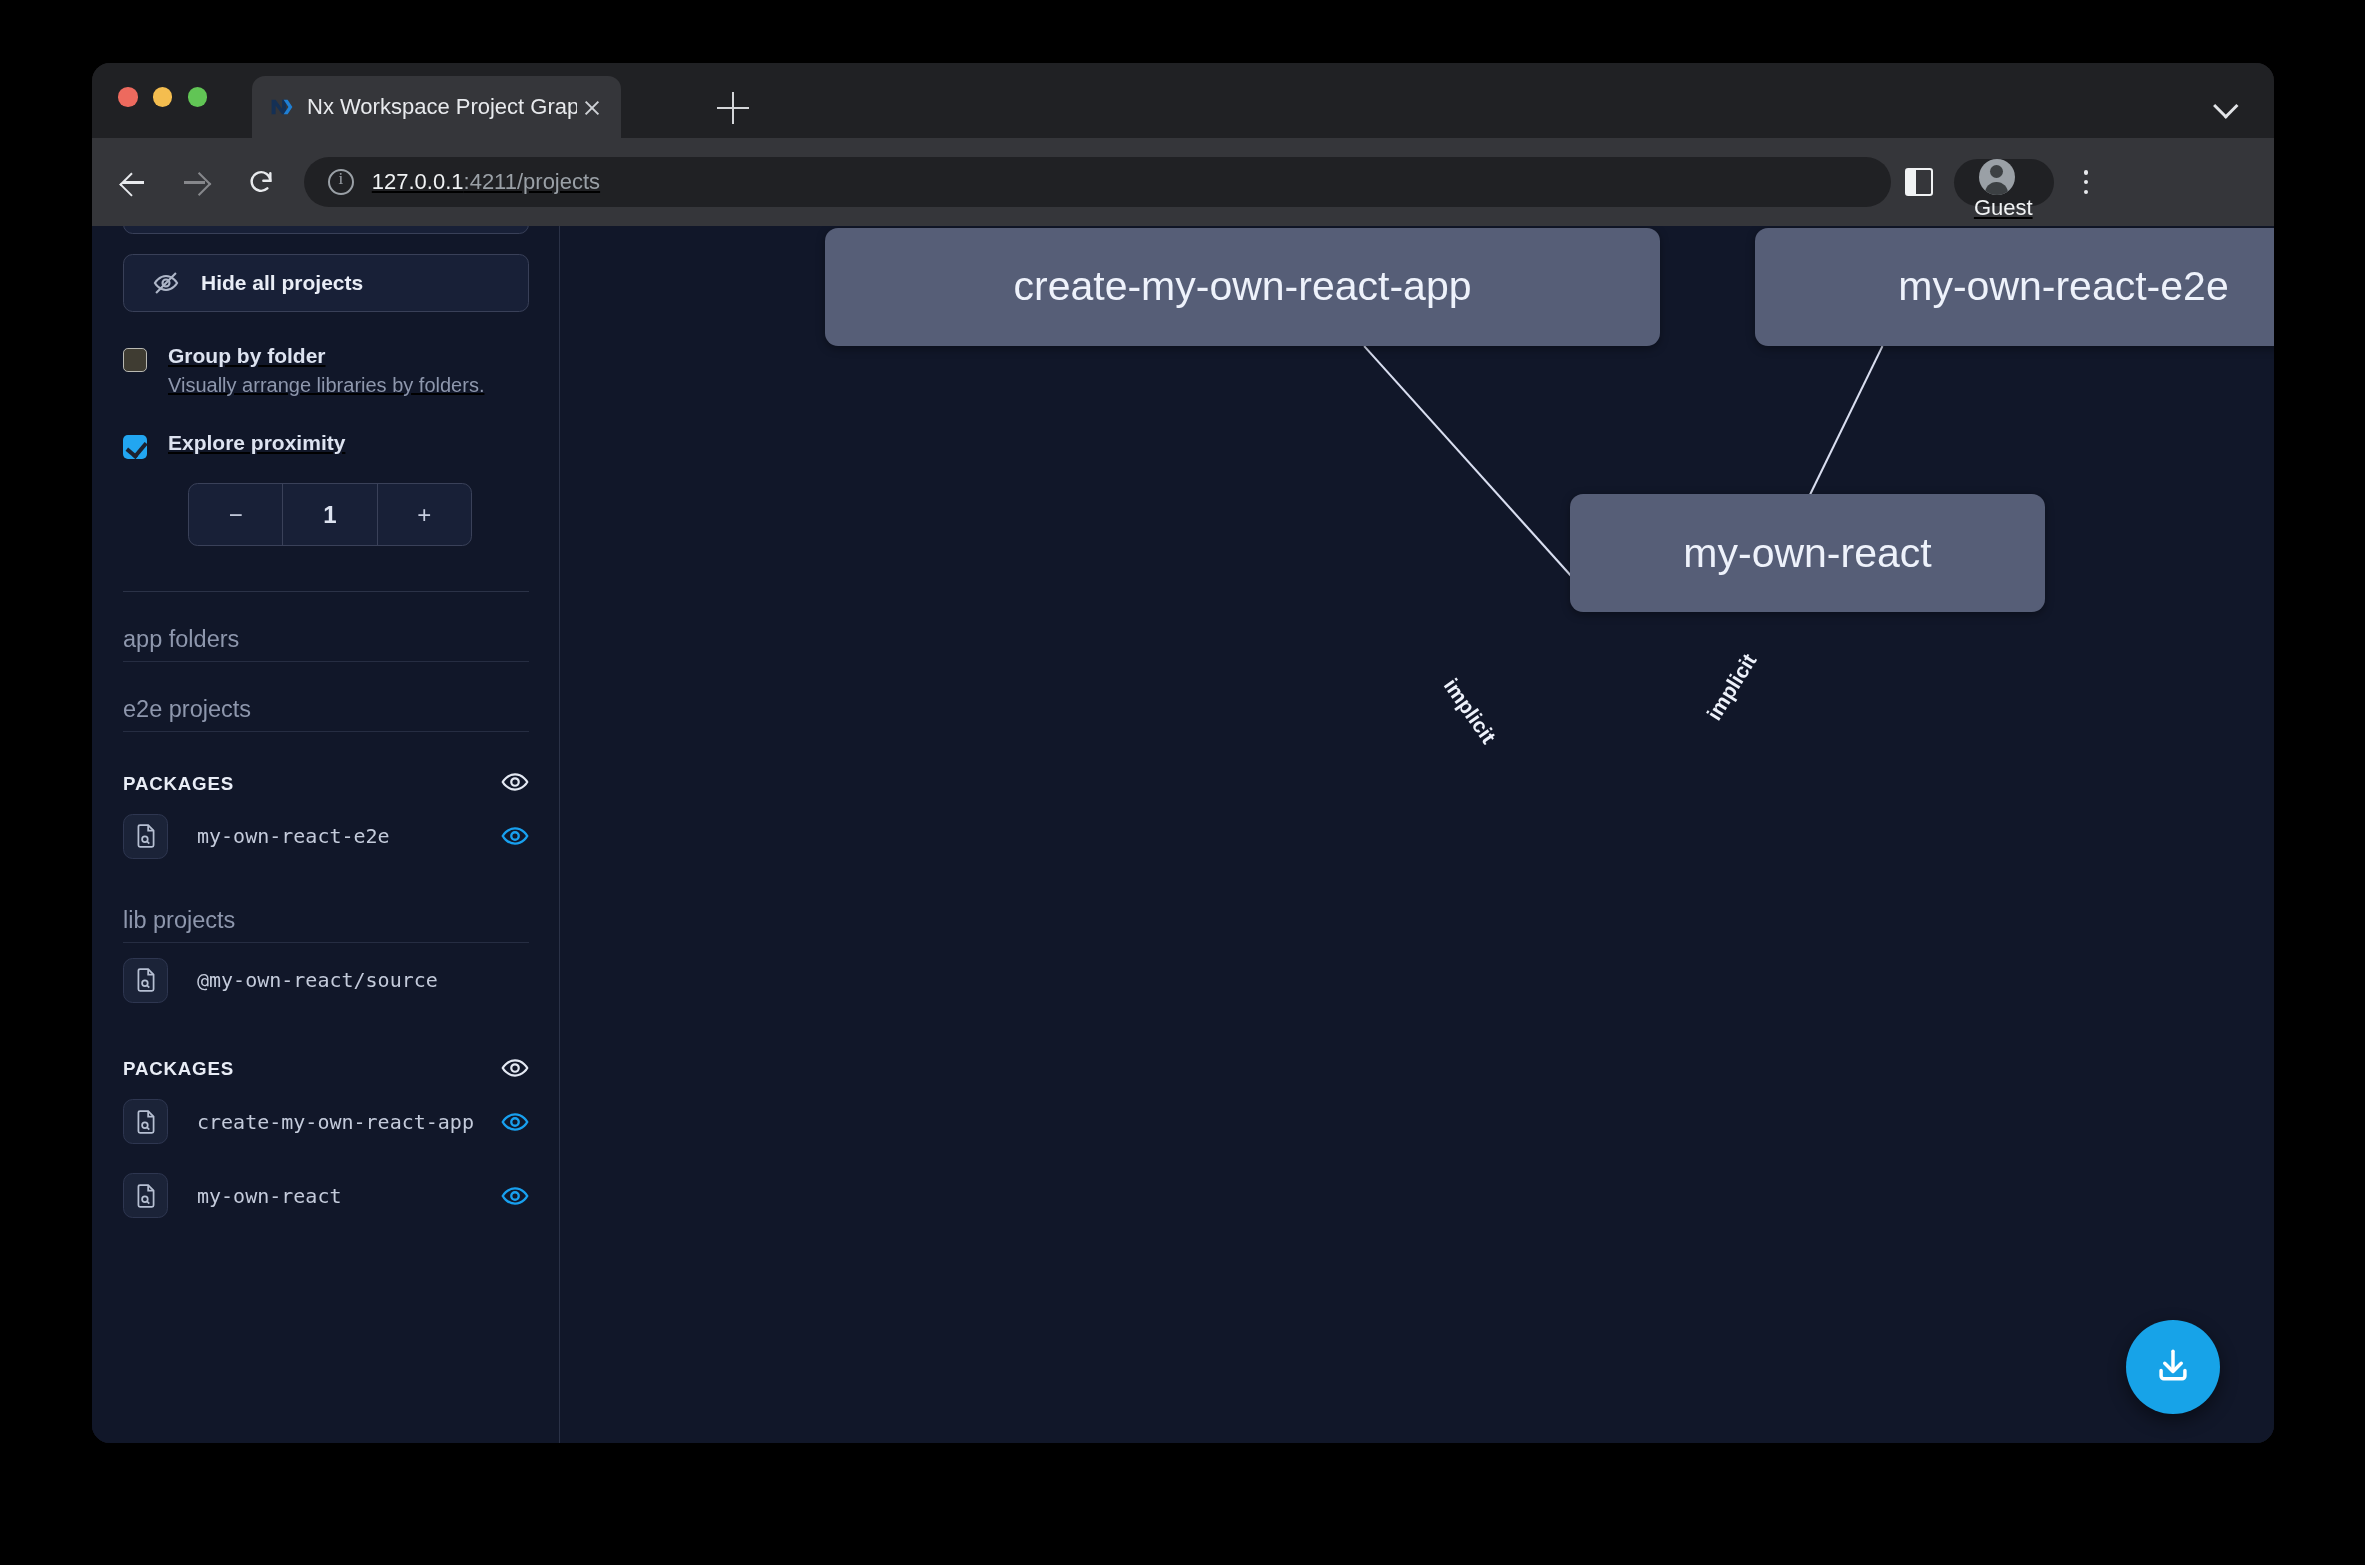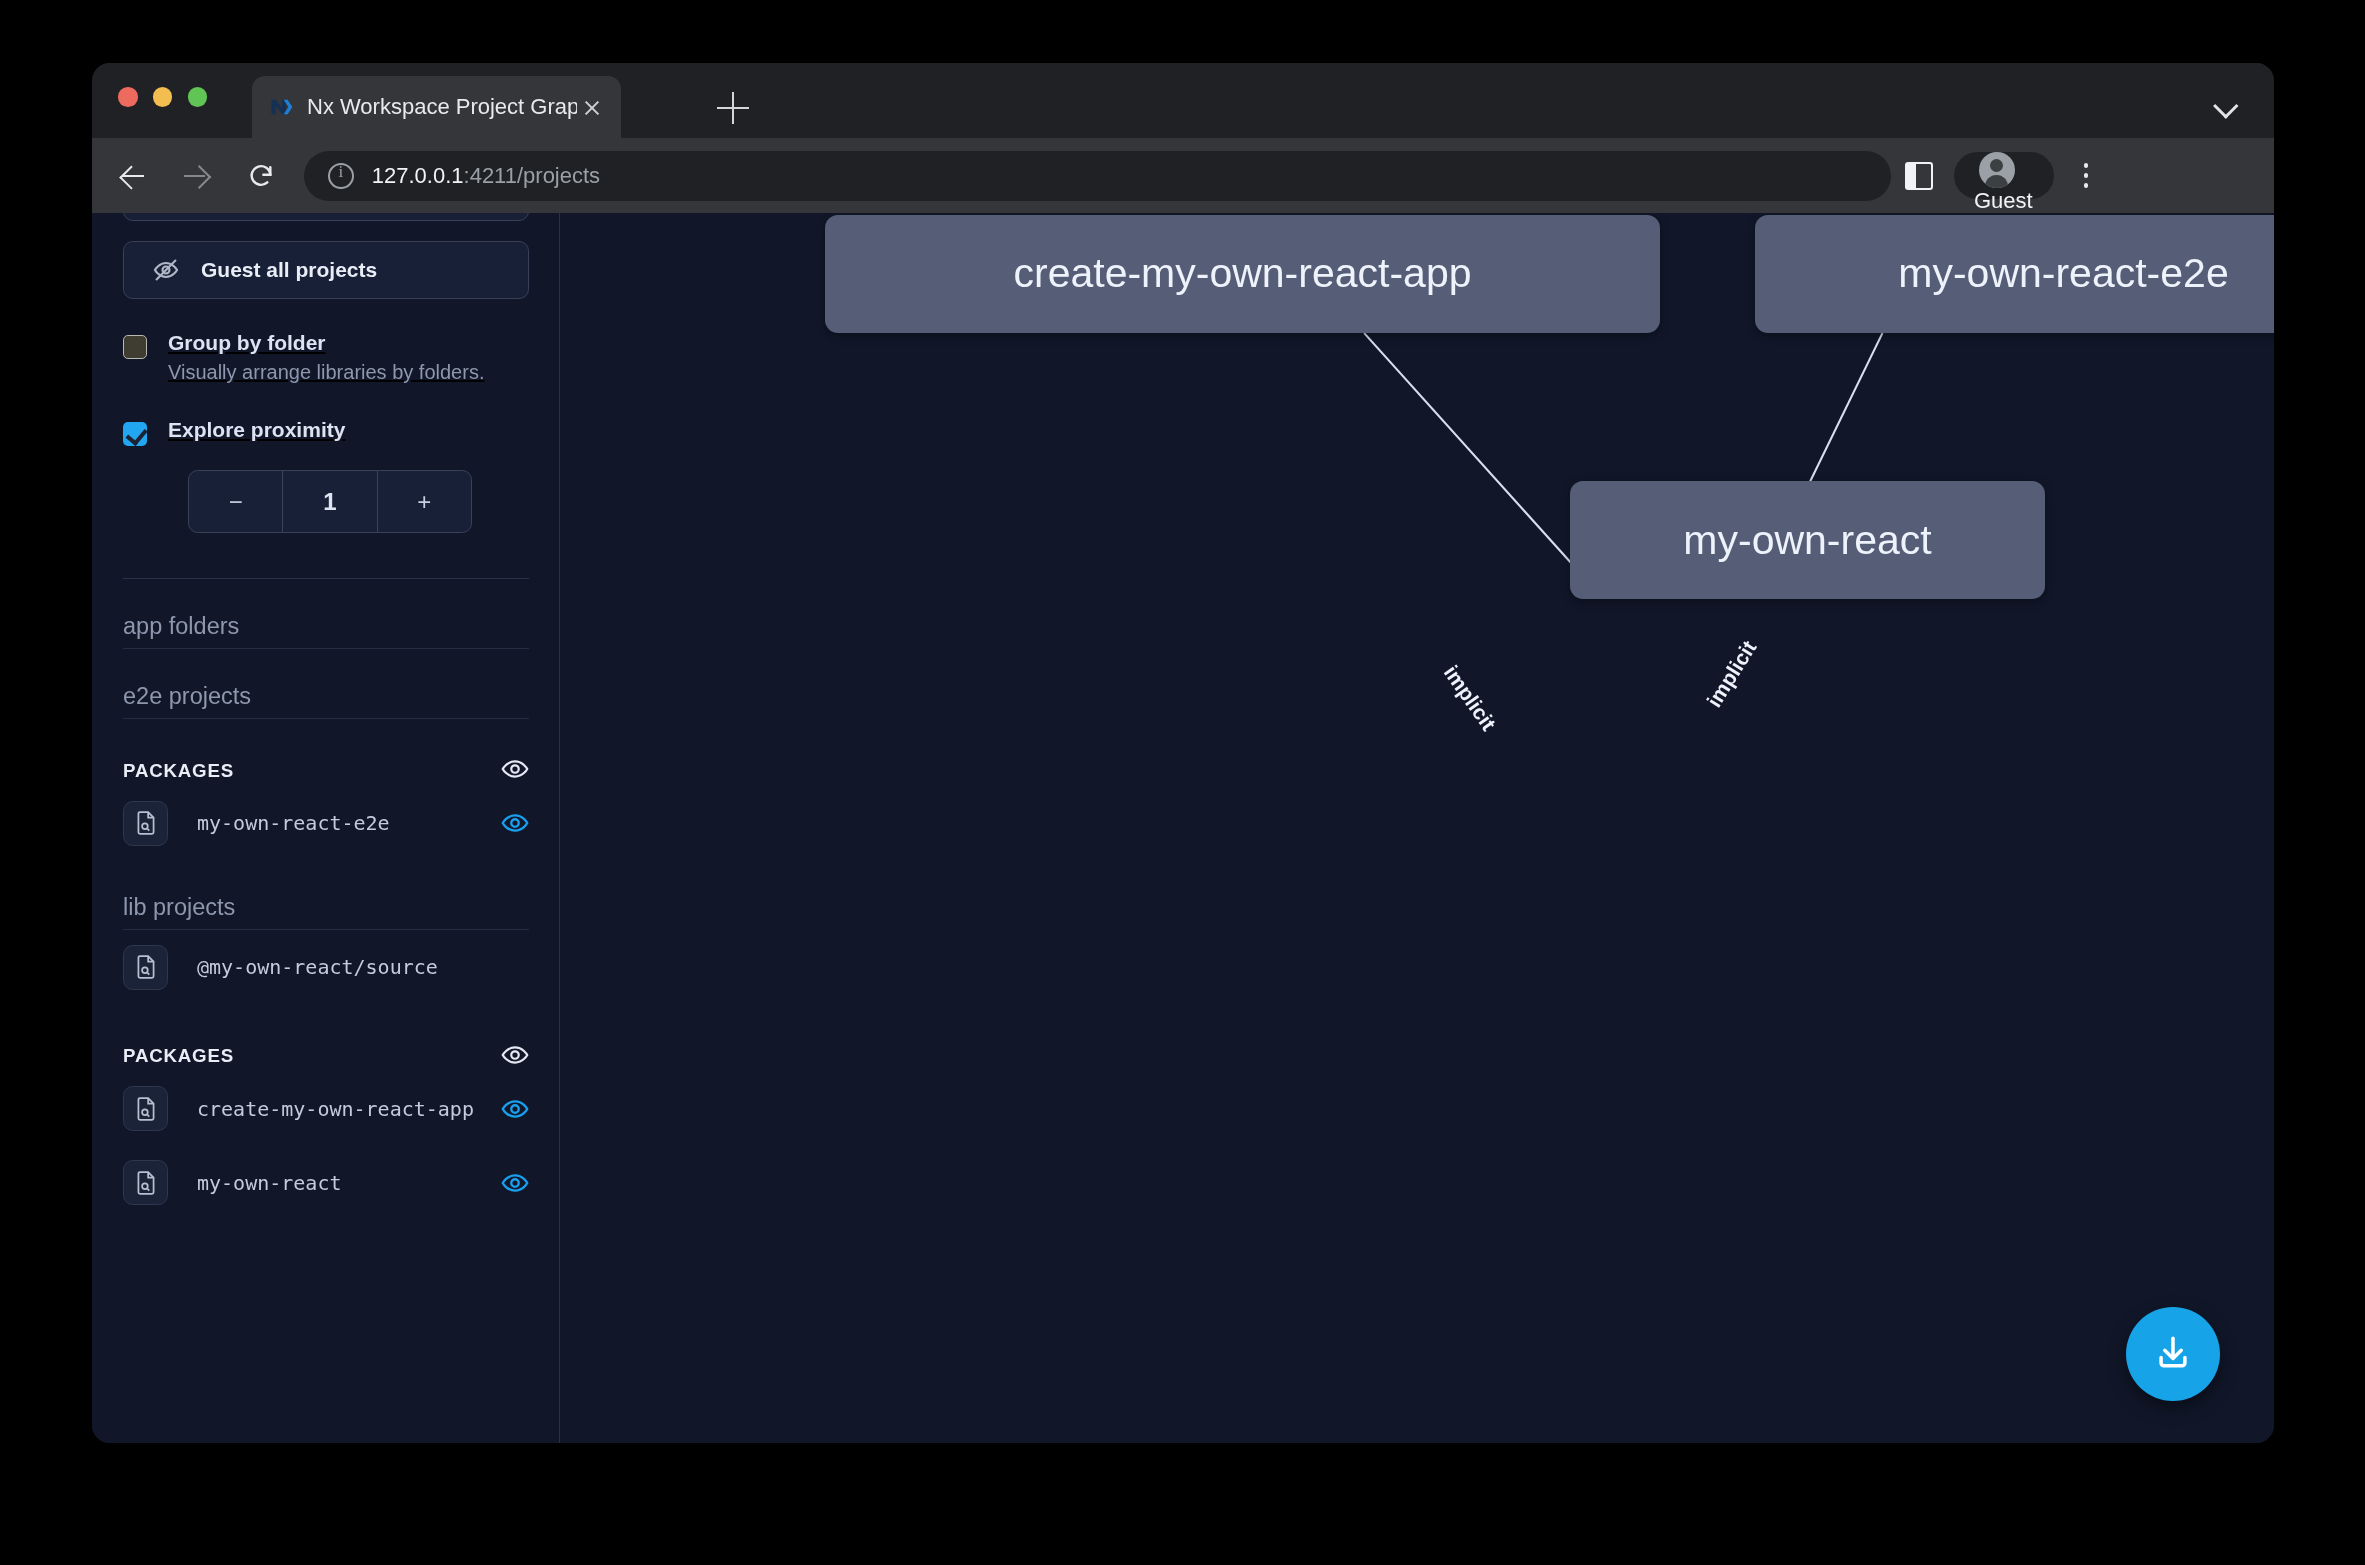--- a/index.html
+++ b/index.html
@@ -78,23 +78,23 @@
   .tabstrip-chevron::before {
     content: ""; position: absolute; left: 1.6px; top: 0;
     width: 14.6px; height: 14.6px;
     border-right: 3.2px solid #e2e4e7; border-bottom: 3.2px solid #e2e4e7;
     transform: rotate(45deg);
   }
 
   
   .toolbar {
     position: relative;
-    height: 75px;
+    height: 88px;
     background: #35363a;
-    display: flex; align-items: center;
+    display: flex; align-items: center; text-decoration: underline;
   }
   .nav-btn {
     width: 50px; height: 50px;
     margin-left: 14.6px;
     position: relative; flex: 0 0 auto;
     border-radius: 50%;
   }
   .arrow-l::before, .arrow-r::before {
     content: ""; position: absolute; left: 16px; top: 18.7px;
     width: 14.6px; height: 14.6px;
@@ -377,21 +377,21 @@
           </div>
 
           <div class="big-btn">
             <span class="eye-off">
               <svg width="28" height="28" viewBox="0 0 24 24" fill="none" stroke="#aeb6c8" stroke-width="1.8">
                 <path d="M2.5 12S6 6 12 6s9.5 6 9.5 6-3.5 6-9.5 6-9.5-6-9.5-6z"></path>
                 <circle cx="12" cy="12" r="3"></circle>
                 <path d="M3.5 20.5 20.5 3.5"></path>
               </svg>
             </span>
-            <span class="lbl">Guest all projects</span>
+            <span class="lbl">Hide all projects</span>
           </div>
 
           <div class="opt">
             <div class="cbox off"></div>
             <div class="opt-text">
               <div class="opt-title">Group by folder</div>
               <div class="opt-desc">Visually arrange libraries by folders.</div>
             </div>
           </div>
 

